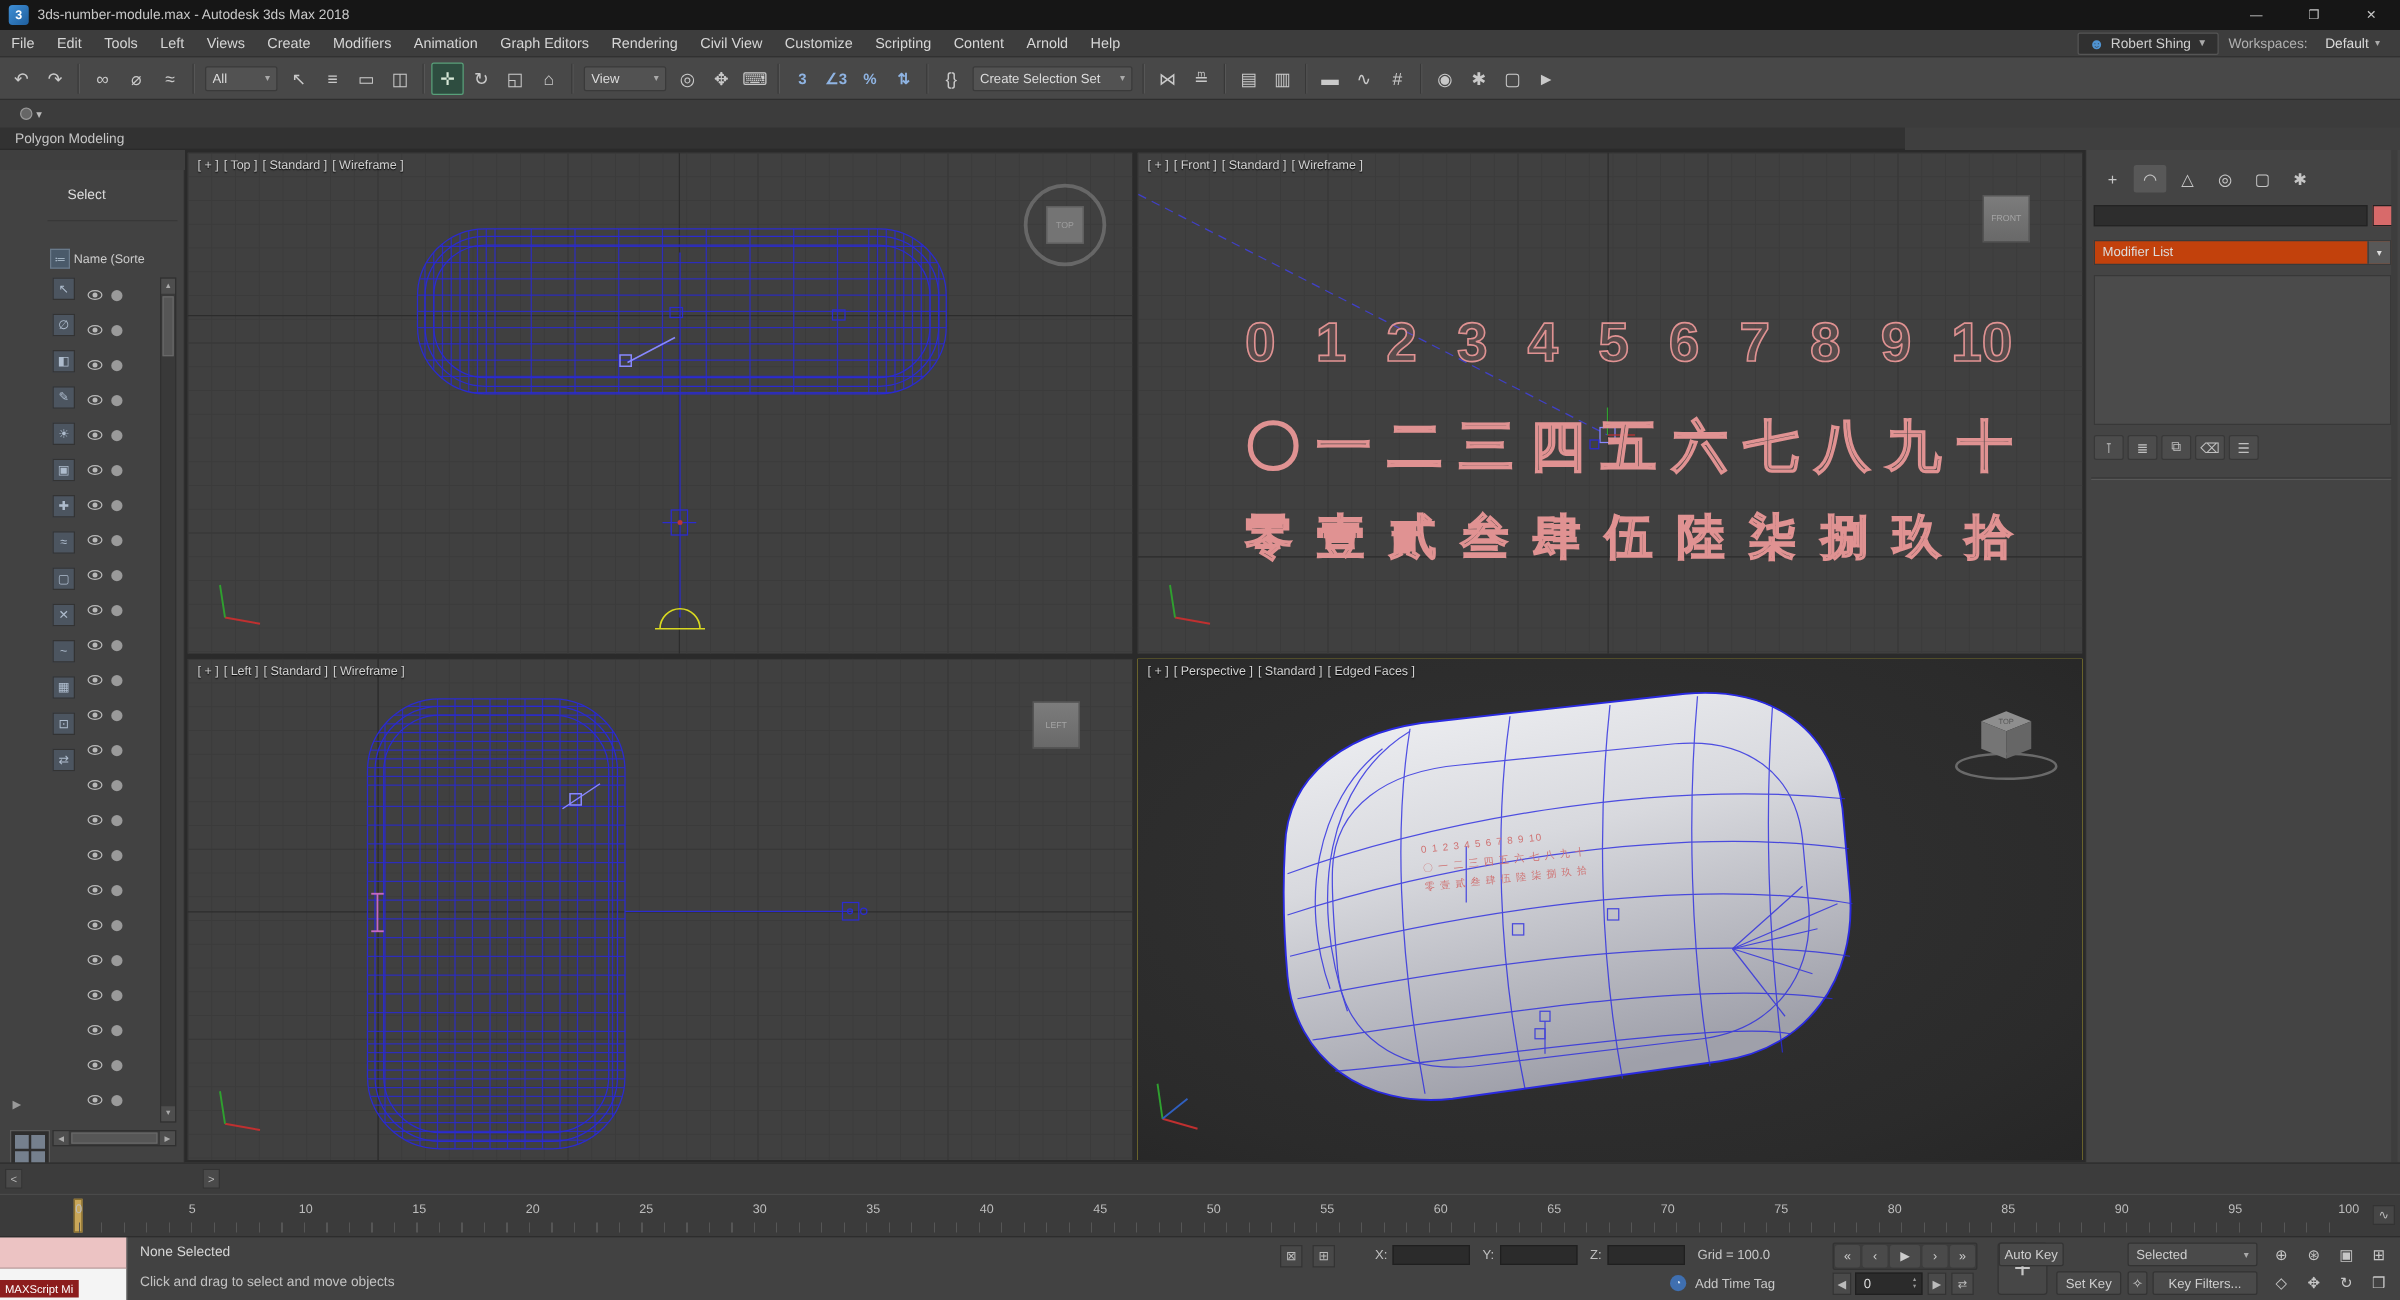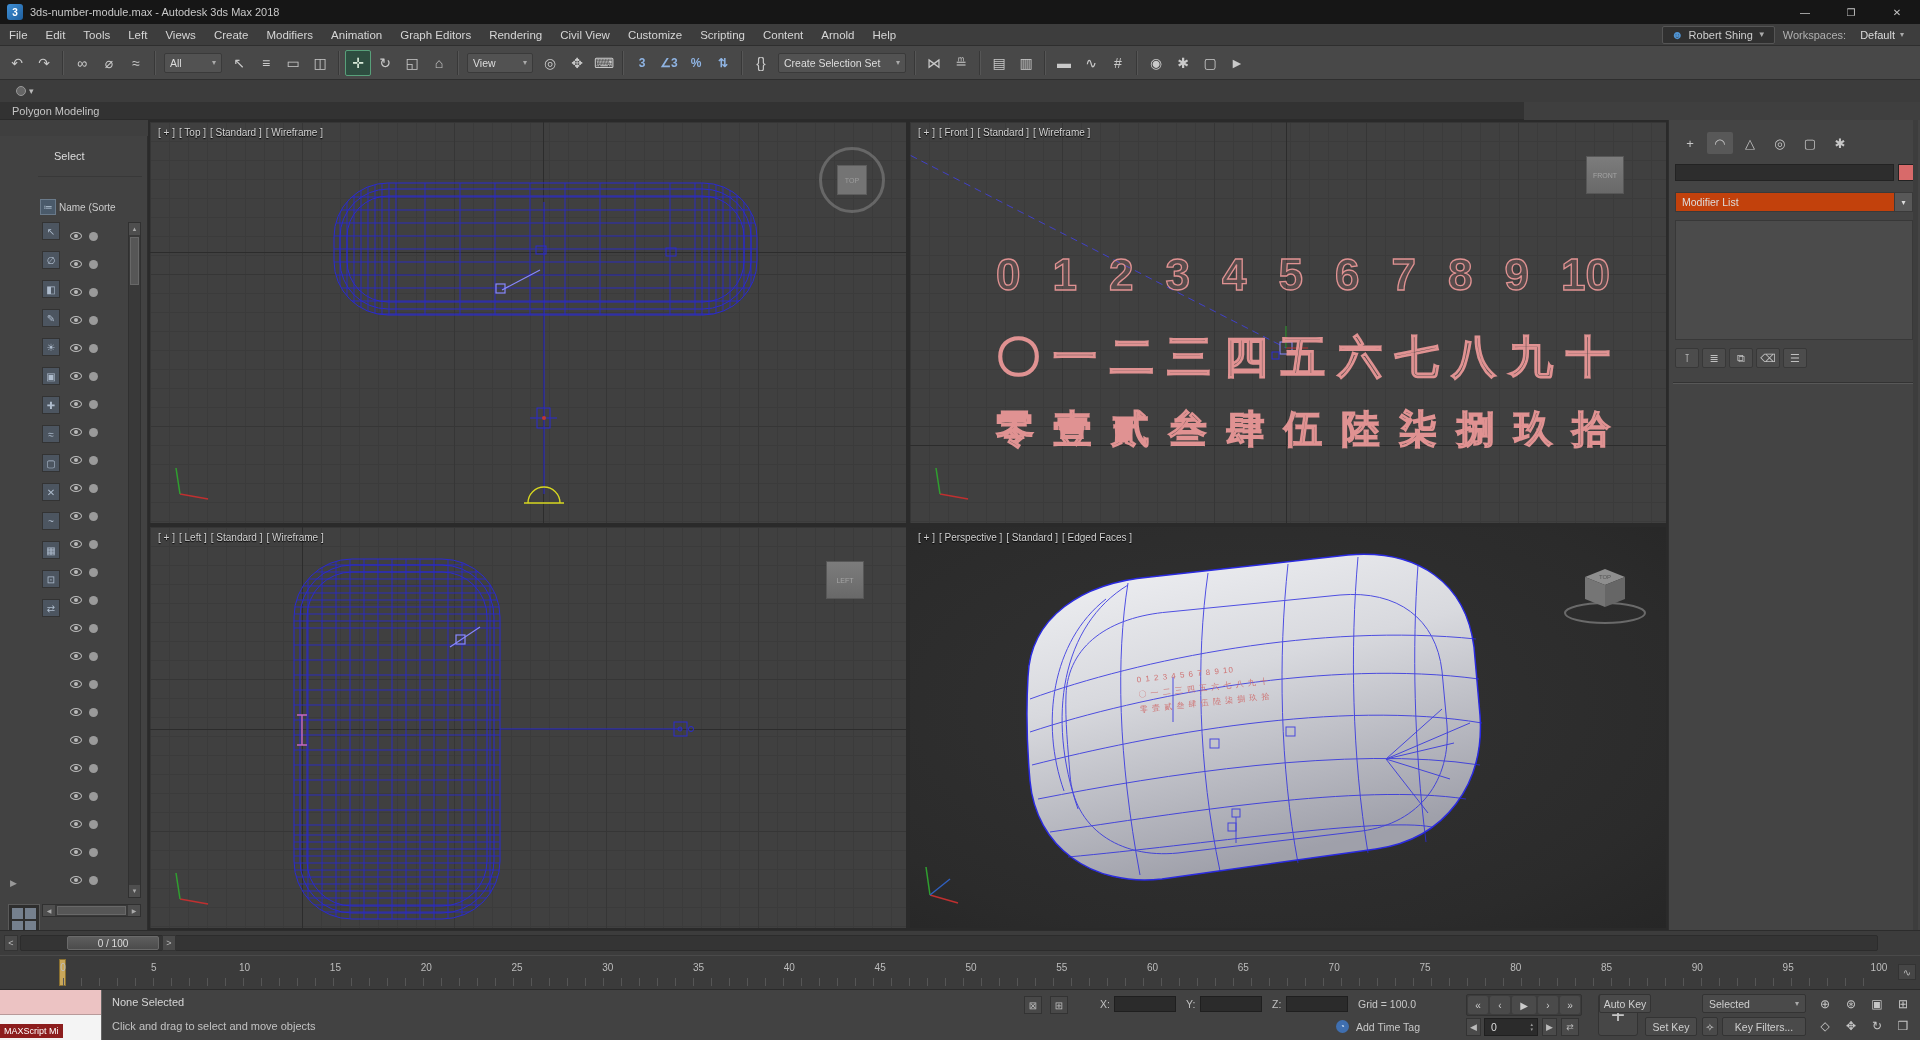--- a/index.html
+++ b/index.html
@@ -758,23 +758,20 @@
         <div class="cpsb">⌫</div>
         <div class="cpsb">☰</div>
       </div>
     <div class="cp-div"></div>
     <div class="cp-scroll"></div>
   </div>
 </div>
 
 <div id="timeline">
   <div class="tl-btn" id="tl-prev">&lt;</div>
-  <div class="tl-track">
-    <div class="tl-thumb">0 / 100</div>
-  </div>
   <div class="tl-btn" id="tl-next">&gt;</div>
 </div>
 
 <div id="ruler">
   <div class="rl-marker"></div>
   <div class="rl-ticks"></div>
   <div id="rl-labels">
       <span class="rlab">0</span>
       <span class="rlab">5</span>
       <span class="rlab">10</span>

